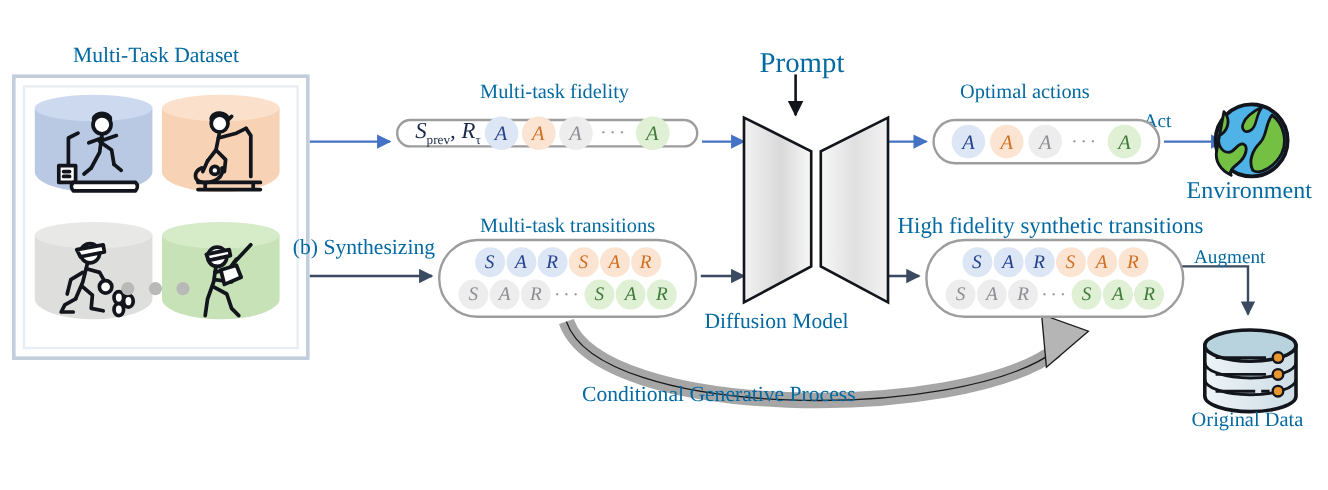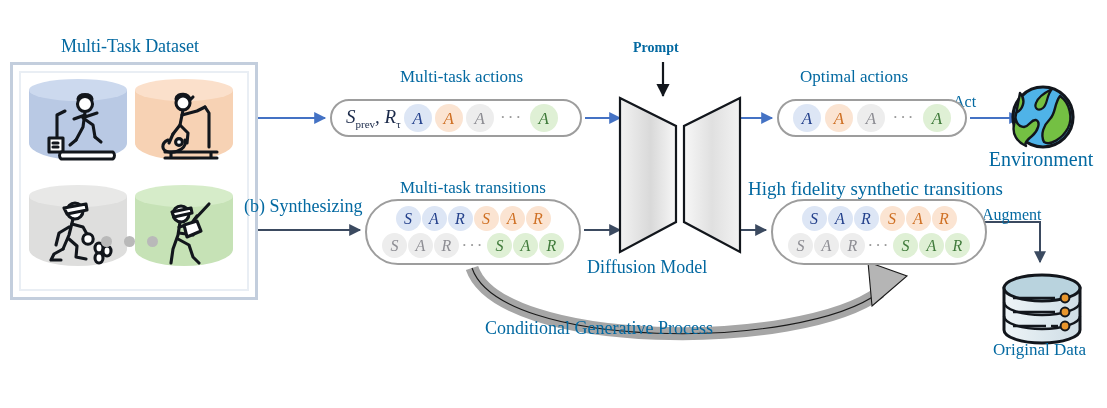--- a/index.html
+++ b/index.html
@@ -24,32 +24,32 @@
   #ellipsis-dots{left:88px;top:168px;width:76px;height:12px;}
   #ellipsis-dots span{display:inline-block;width:11px;height:11px;border-radius:50%;background:#b9b9b9;margin-right:12px;}
 
   
   #planning-label{left:232px;top:84px;font-size:18px;}
   #synth-label{left:232px;top:196px;font-size:18px;margin-left:12px;}
   #mta-label{left:400px;top:67px;font-size:17px;}
   #mtt-label{left:400px;top:178px;font-size:17px;}
   #oa-label{left:800px;top:67px;font-size:17px;}
   #hf-label{left:748px;top:178px;font-size:19px;}
-  #prompt-label{left:633px;top:40px;font-size:14px;font-weight:bold;}
+  #prompt-label{left:633px;top:40px;font-size:24px;font-weight:normal;}
   #dm-label{left:587px;top:257px;font-size:18px;}
   #cgp-label{left:485px;top:318px;font-size:18px;}
   #act-label{left:953px;top:93px;font-size:16px;}
-  #augment-label{left:982px;top:206px;font-size:16px;}
+  #augment-label{left:982px;top:206px;font-size:16px;padding-left:13px;}
   #env-label{left:981px;top:148px;width:120px;text-align:center;font-size:20px;}
   #orig-label{left:972px;top:340px;width:135px;text-align:center;font-size:17px;}
 
   
   .capsule{position:absolute;border:2px solid #9d9d9d;border-radius:26px;background:#fff;
            display:flex;align-items:center;}
-  #cap-actions{left:330px;top:99px;width:252px;height:38px;border-radius:19px;padding:0 8px;box-sizing:border-box;}
+  #cap-actions{left:330px;top:99px;width:252px;height:24px;border-radius:19px;padding:0 8px;box-sizing:border-box;}
   #cap-optimal{left:777px;top:99px;width:190px;height:38px;border-radius:19px;padding:0 10px;box-sizing:border-box;}
   #cap-trans{left:365px;top:199px;width:216px;height:66px;border-radius:33px;padding:0 6px;box-sizing:border-box;}
   #cap-hifi{left:771px;top:199px;width:216px;height:66px;border-radius:33px;padding:0 6px;box-sizing:border-box;}
 
   .prefix{font-size:19px;font-style:italic;color:#1b2a4a;margin:0 3px 0 6px;white-space:nowrap;}
   .prefix sub{font-style:normal;font-size:11px;}
   .tok{display:inline-flex;align-items:center;justify-content:center;border-radius:50%;
        font-style:italic;font-size:17px;line-height:1;flex:none;}
   .tok-sm{width:25px;height:25px;font-size:16px;}
   .tok-md{width:28px;height:28px;font-size:17px;}
@@ -250,21 +250,21 @@
         </g>
       </svg>
     </div>
 
     <div class="abs" id="ellipsis-dots">
       <span></span><span></span><span></span>
     </div>
   </div>
 
   <div class="abs lbl" id="synth-label">(b) Synthesizing</div>
-  <div class="abs lbl" id="mta-label">Multi-task actions</div>
+  <div class="abs lbl" id="mta-label">Multi-task fidelity</div>
   <div class="abs lbl" id="mtt-label">Multi-task transitions</div>
   <div class="abs lbl" id="oa-label">Optimal actions</div>
   <div class="abs lbl" id="hf-label">High fidelity synthetic transitions</div>
   <div class="abs lbl" id="prompt-label">Prompt</div>
   <div class="abs lbl" id="dm-label">Diffusion Model</div>
   <div class="abs lbl" id="cgp-label">Conditional Generative Process</div>
   <div class="abs lbl" id="act-label">Act</div>
   <div class="abs lbl" id="augment-label">Augment</div>
   <div class="abs lbl" id="env-label">Environment</div>
   <div class="abs lbl" id="orig-label">Original Data</div>

